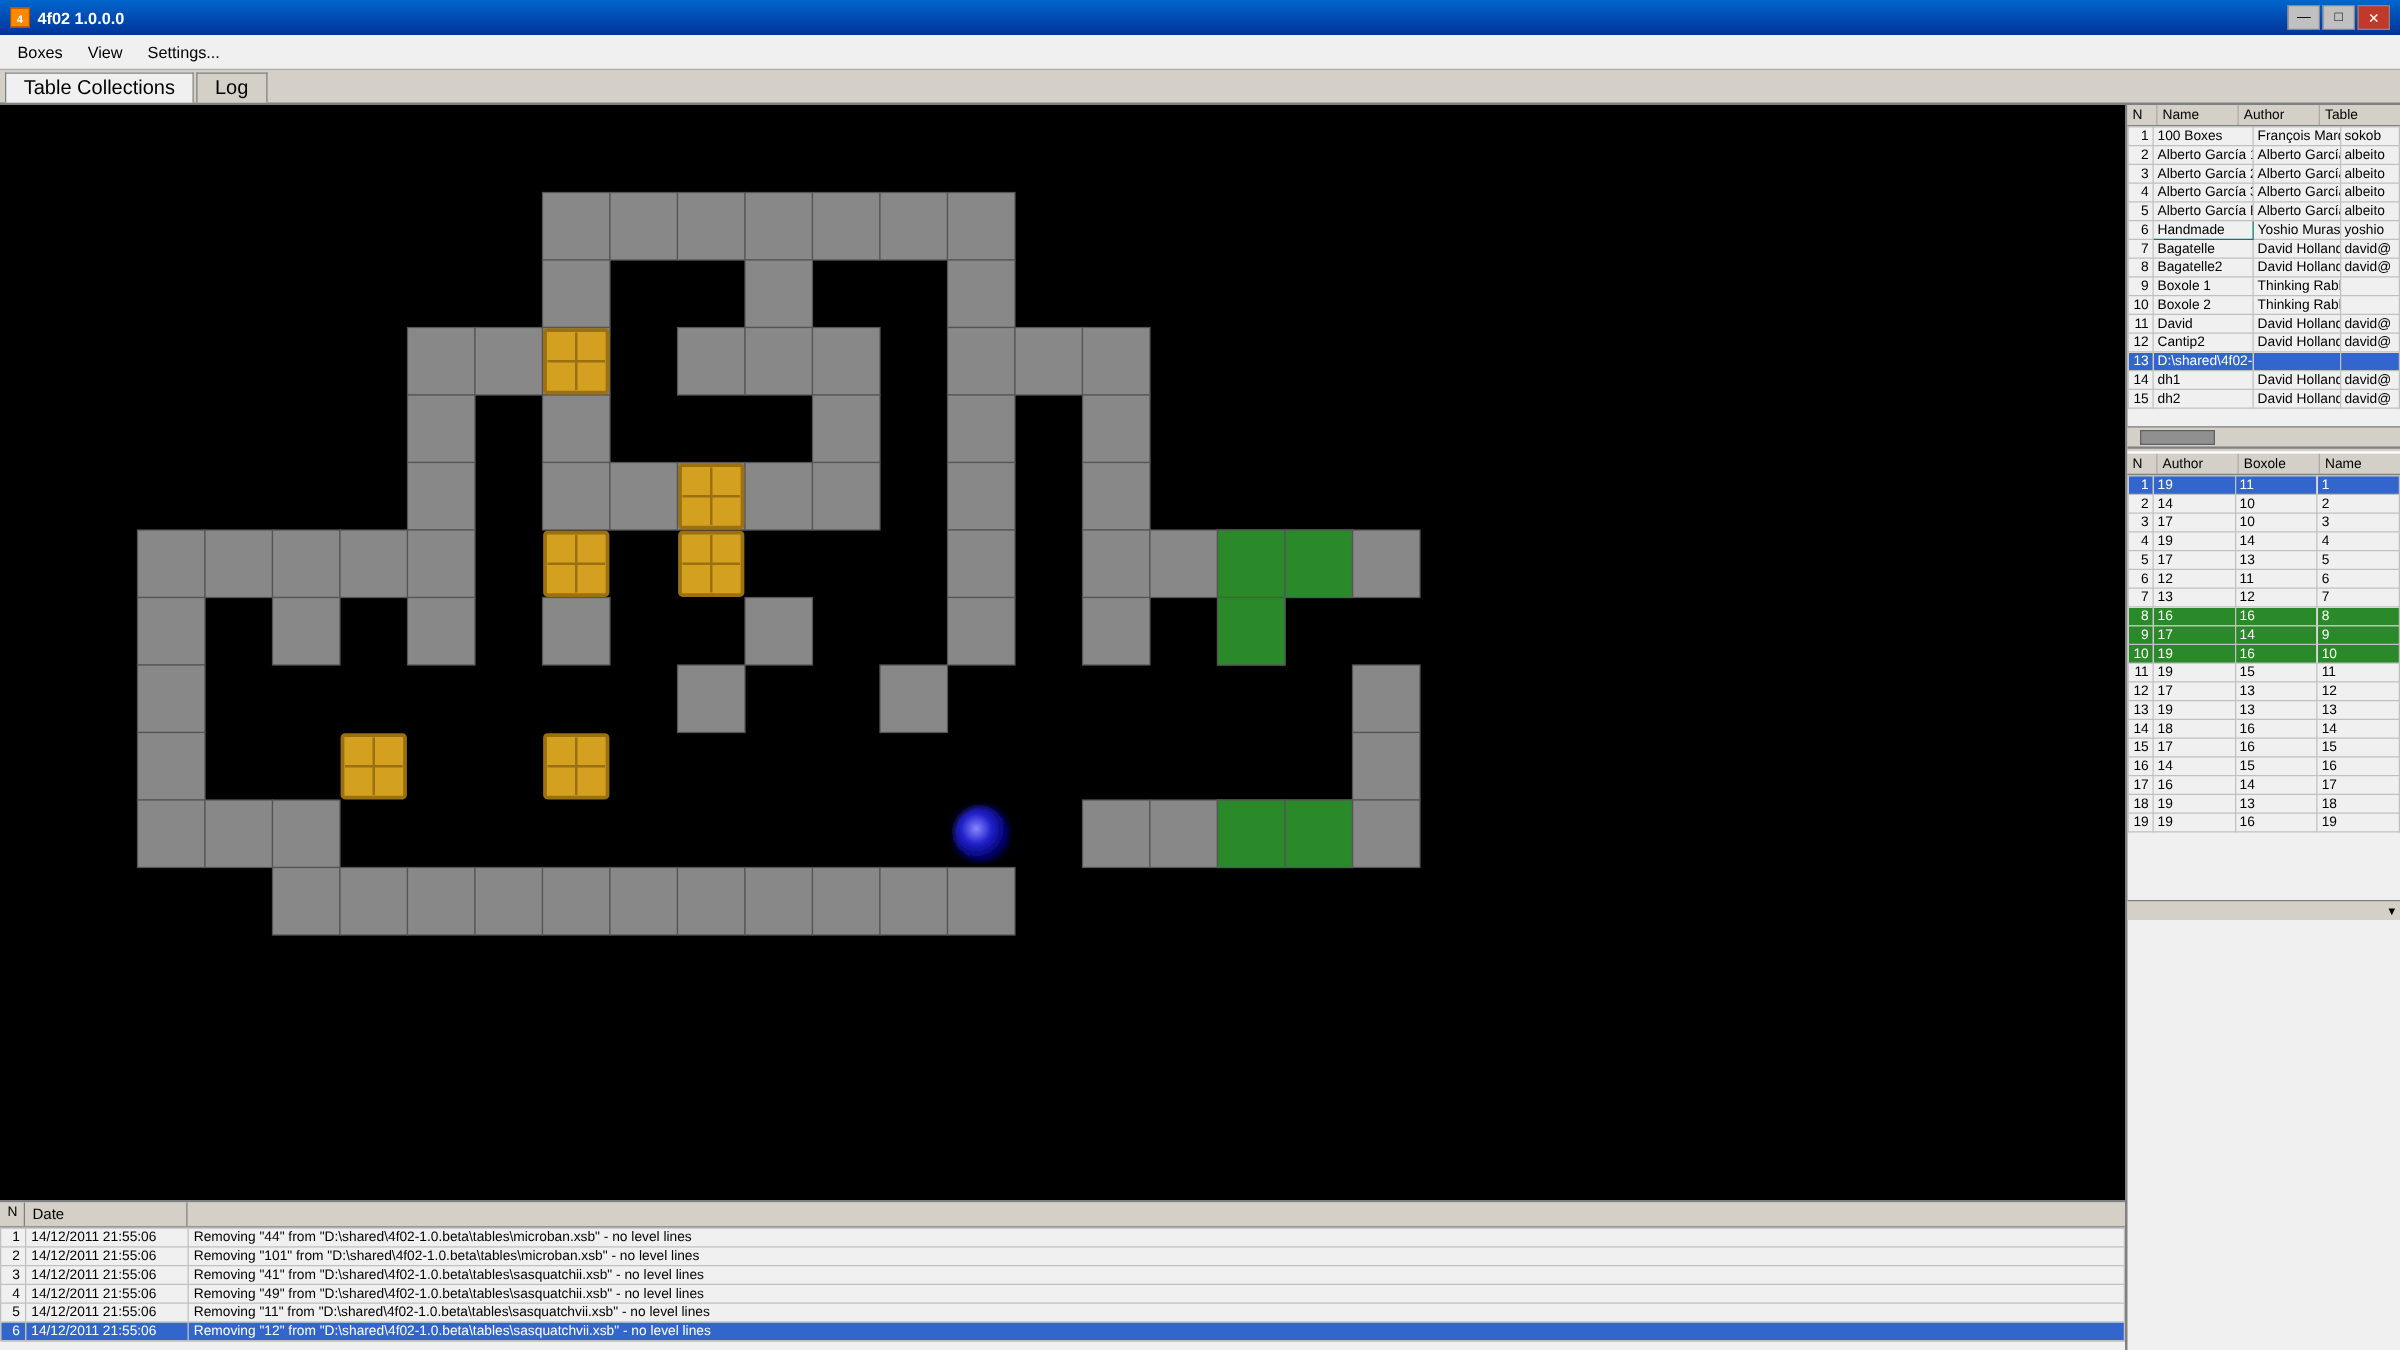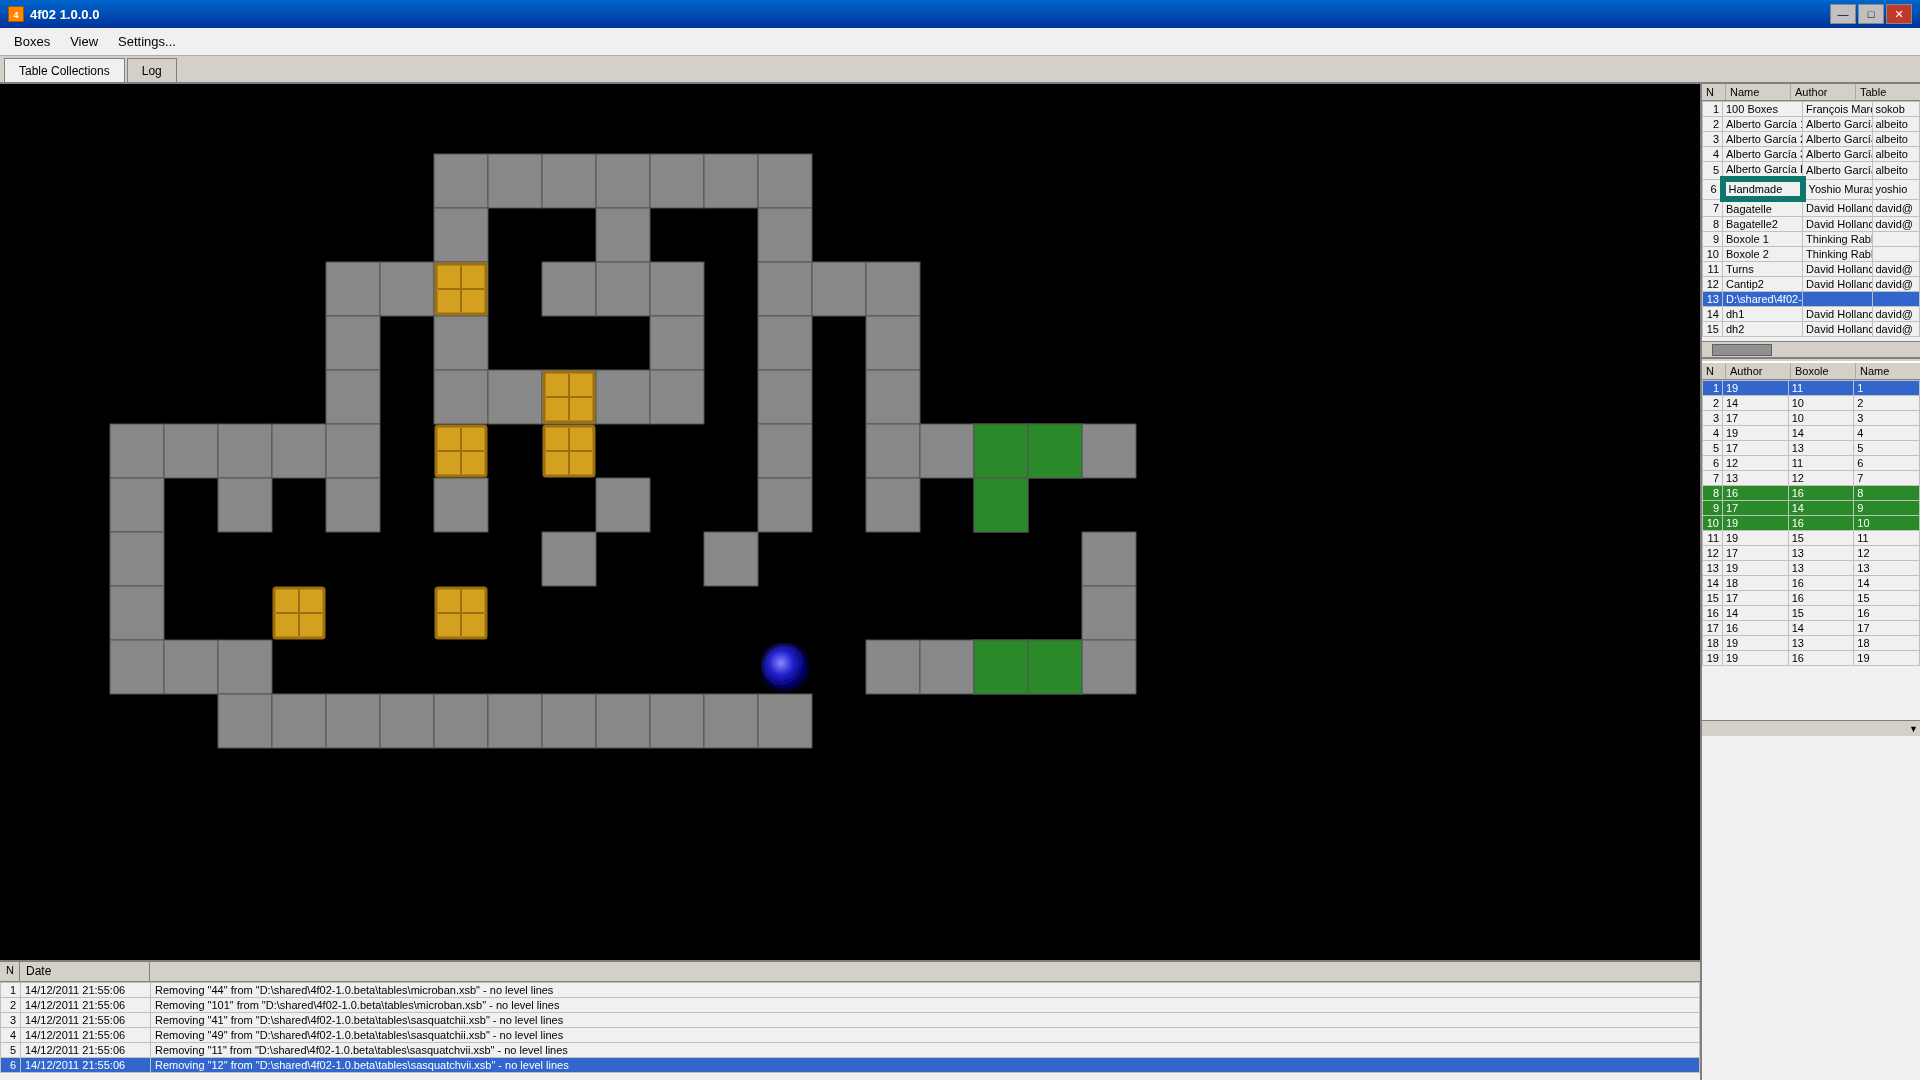--- a/index.html
+++ b/index.html
@@ -46,21 +46,21 @@
       height: 28px;
       border-bottom: 2px solid #808080;
       padding: 0 4px;
     }
     .tab {
       padding: 4px 14px;
       border: 1px solid #808080;
       border-bottom: none;
       background: #d4d0c8;
       cursor: pointer;
-      font-size: 12px;
+      font-size: 16px;
       margin-right: 2px;
       height: 24px;
       display: flex; align-items: center;
     }
     .tab.active { background: #f0f0f0; font-weight: normal; }
 
     
     #main-content {
       display: flex;
       height: calc(1080px - 28px - 28px - 28px);
@@ -347,21 +347,21 @@
     <td style="border:1px solid #c0c0c0;padding:1px 3px;max-width:55px;overflow:hidden;white-space:nowrap;">albeito</td>
             </tr>
             <tr>
               <td style="width:20px;text-align:right;border:1px solid #c0c0c0;padding:1px 3px;">5</td>
     <td style="border:1px solid #c0c0c0;padding:1px 3px;max-width:75px;overflow:hidden;white-space:nowrap;">Alberto García B...</td>
     <td style="border:1px solid #c0c0c0;padding:1px 3px;max-width:65px;overflow:hidden;white-space:nowrap;">Alberto García</td>
     <td style="border:1px solid #c0c0c0;padding:1px 3px;max-width:55px;overflow:hidden;white-space:nowrap;">albeito</td>
             </tr>
             <tr>
               <td style="width:20px;text-align:right;border:1px solid #c0c0c0;padding:1px 3px;">6</td>
-    <td style="border:6px solid #0f766e;padding:1px 3px;max-width:75px;overflow:hidden;white-space:nowrap;">Handmade</td>
+    <td style="border:1px solid #0f766e;padding:1px 3px;max-width:75px;overflow:hidden;white-space:nowrap;">Handmade</td>
     <td style="border:1px solid #c0c0c0;padding:1px 3px;max-width:65px;overflow:hidden;white-space:nowrap;">Yoshio Murase</td>
     <td style="border:1px solid #c0c0c0;padding:1px 3px;max-width:55px;overflow:hidden;white-space:nowrap;">yoshio</td>
             </tr>
             <tr>
               <td style="width:20px;text-align:right;border:1px solid #c0c0c0;padding:1px 3px;">7</td>
     <td style="border:1px solid #c0c0c0;padding:1px 3px;max-width:75px;overflow:hidden;white-space:nowrap;">Bagatelle</td>
     <td style="border:1px solid #c0c0c0;padding:1px 3px;max-width:65px;overflow:hidden;white-space:nowrap;">David Holland</td>
     <td style="border:1px solid #c0c0c0;padding:1px 3px;max-width:55px;overflow:hidden;white-space:nowrap;">david@</td>
             </tr>
             <tr>
@@ -377,21 +377,21 @@
     <td style="border:1px solid #c0c0c0;padding:1px 3px;max-width:55px;overflow:hidden;white-space:nowrap;"></td>
             </tr>
             <tr>
               <td style="width:20px;text-align:right;border:1px solid #c0c0c0;padding:1px 3px;">10</td>
     <td style="border:1px solid #c0c0c0;padding:1px 3px;max-width:75px;overflow:hidden;white-space:nowrap;">Boxole 2</td>
     <td style="border:1px solid #c0c0c0;padding:1px 3px;max-width:65px;overflow:hidden;white-space:nowrap;">Thinking Rabbit...</td>
     <td style="border:1px solid #c0c0c0;padding:1px 3px;max-width:55px;overflow:hidden;white-space:nowrap;"></td>
             </tr>
             <tr>
               <td style="width:20px;text-align:right;border:1px solid #c0c0c0;padding:1px 3px;">11</td>
-    <td style="border:1px solid #c0c0c0;padding:1px 3px;max-width:75px;overflow:hidden;white-space:nowrap;">Turns</td>
+    <td style="border:1px solid #c0c0c0;padding:1px 3px;max-width:75px;overflow:hidden;white-space:nowrap;">David</td>
     <td style="border:1px solid #c0c0c0;padding:1px 3px;max-width:65px;overflow:hidden;white-space:nowrap;">David Holland</td>
     <td style="border:1px solid #c0c0c0;padding:1px 3px;max-width:55px;overflow:hidden;white-space:nowrap;">david@</td>
             </tr>
             <tr>
               <td style="width:20px;text-align:right;border:1px solid #c0c0c0;padding:1px 3px;">12</td>
     <td style="border:1px solid #c0c0c0;padding:1px 3px;max-width:75px;overflow:hidden;white-space:nowrap;">Cantip2</td>
     <td style="border:1px solid #c0c0c0;padding:1px 3px;max-width:65px;overflow:hidden;white-space:nowrap;">David Holland</td>
     <td style="border:1px solid #c0c0c0;padding:1px 3px;max-width:55px;overflow:hidden;white-space:nowrap;">david@</td>
             </tr>
             <tr style="background: rgb(51, 102, 204); color: white;">

